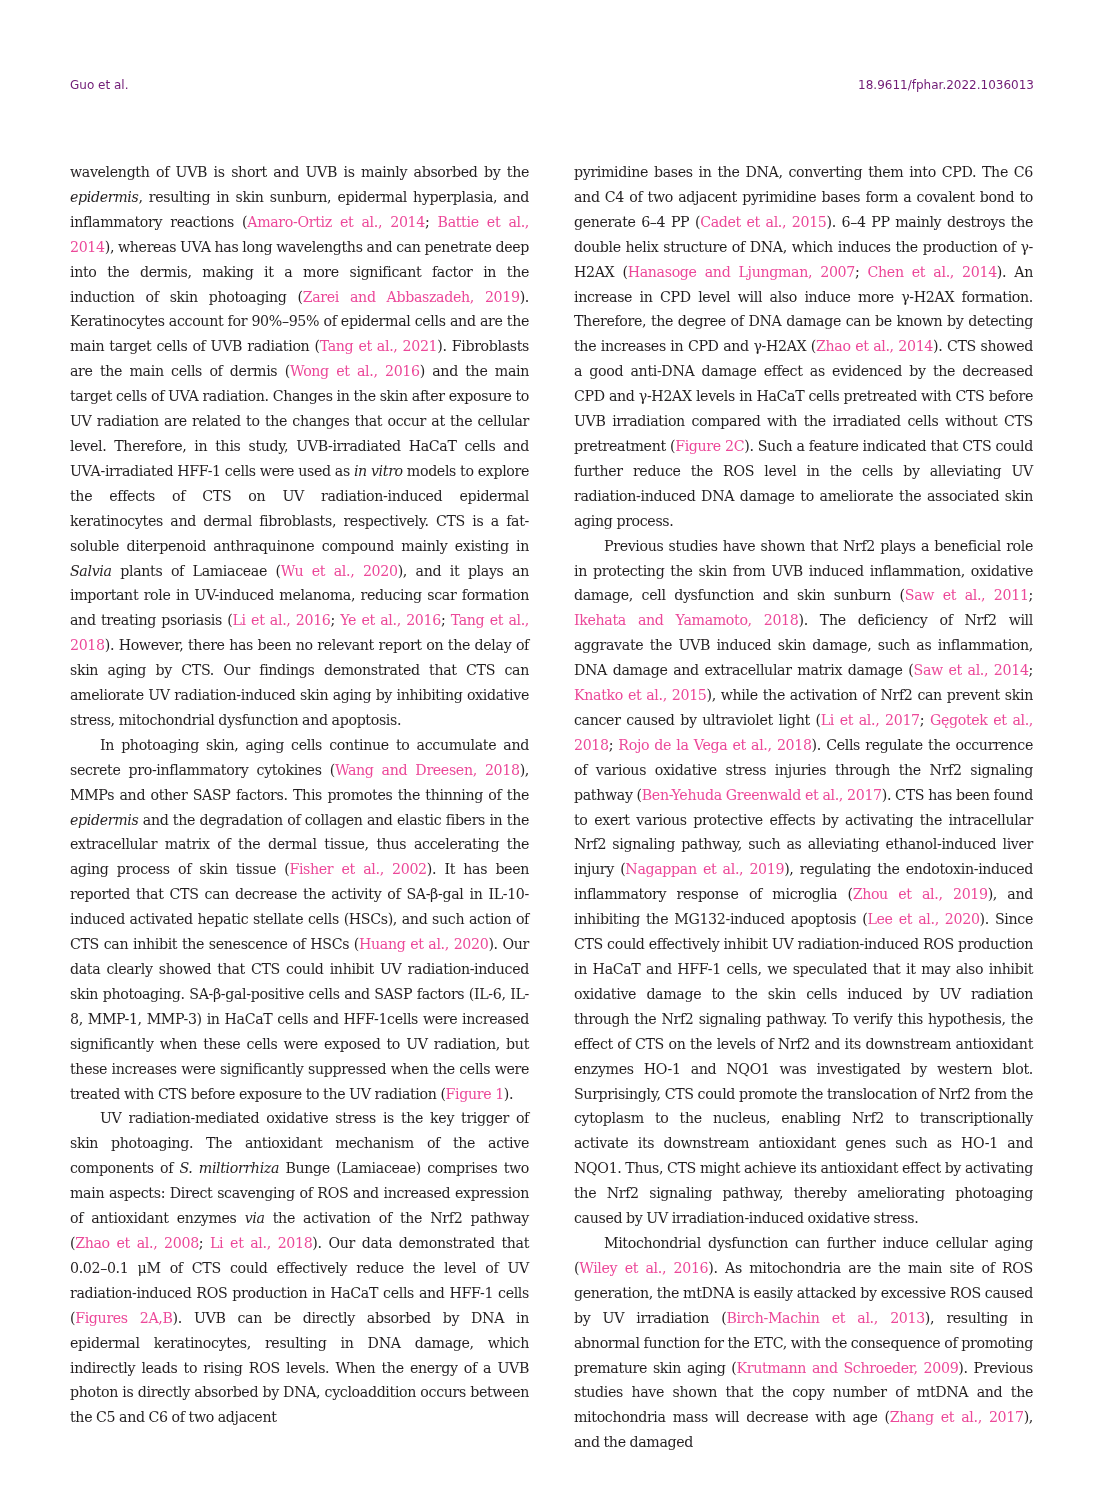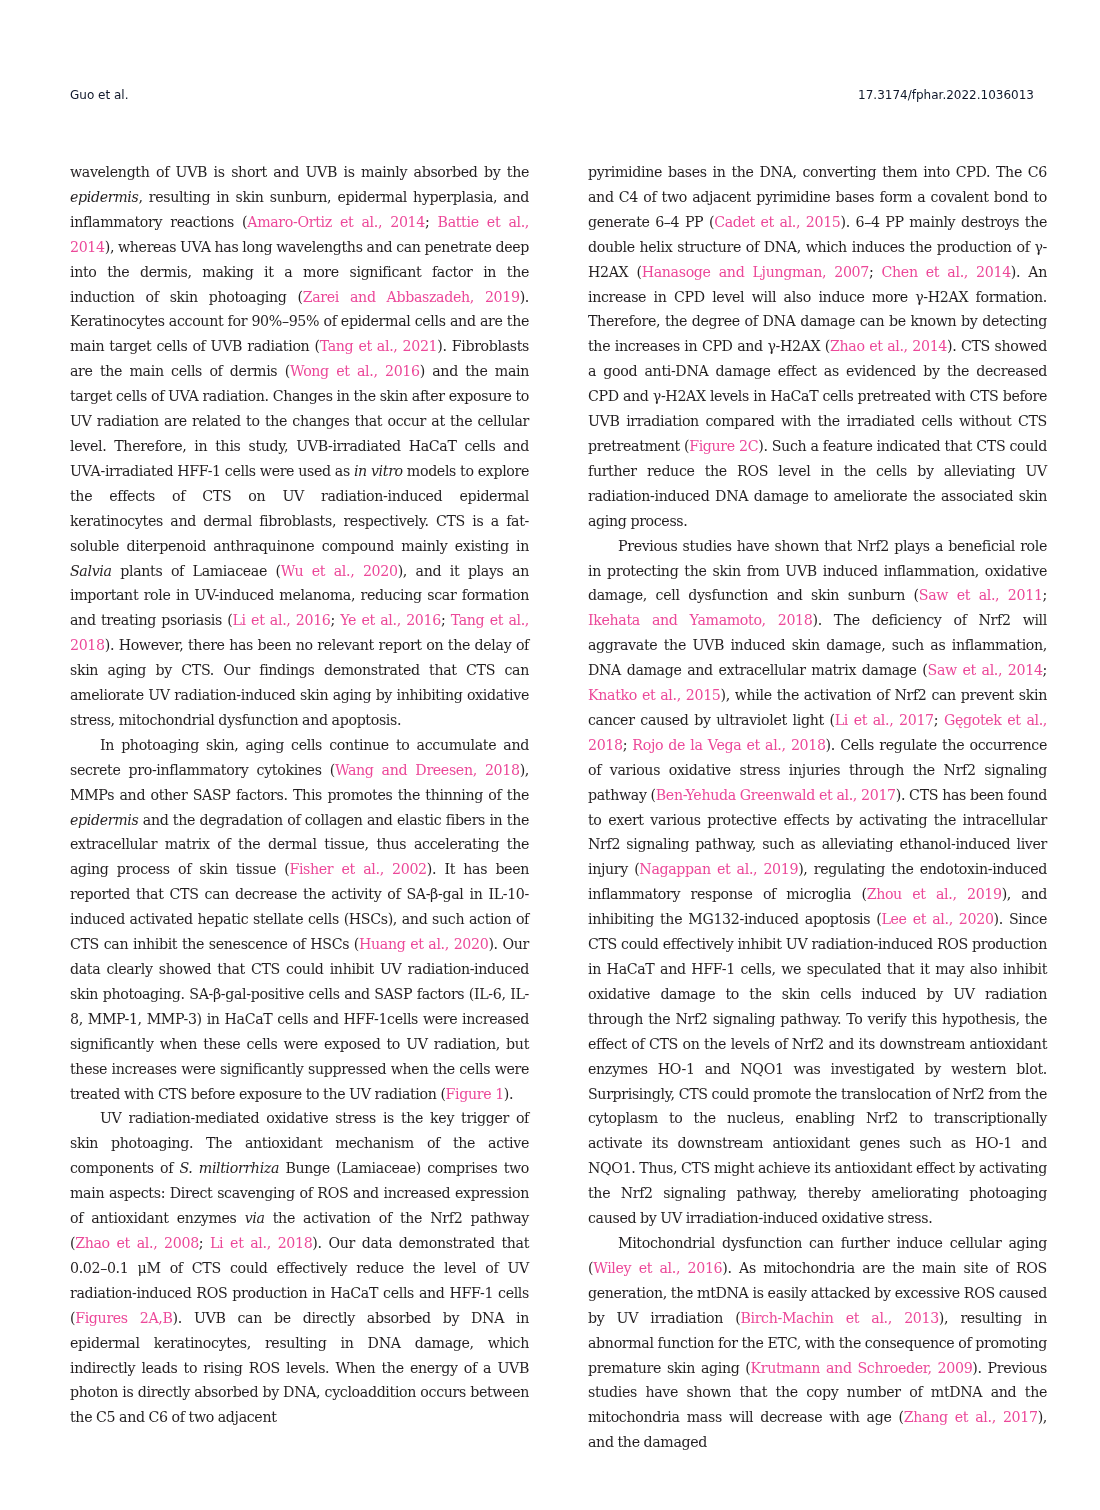--- a/index.html
+++ b/index.html
@@ -1,48 +1,48 @@
 <!DOCTYPE html>
 <html><head>
 <meta charset="utf-8">
 <style>
   html, body { margin: 0; padding: 0; background: #ffffff; }
   body { width: 1100px; height: 1510px; position: relative; overflow: hidden; }
   .header {
-    position: absolute; top: 88px; left: 70px; right: 66px;
+    position: absolute; top: 78px; left: 70px; right: 66px;
     height: 20px;
     font-family: "DejaVu Sans", sans-serif;
-    font-size: 12px; color: #0f172a;
+    font-size: 12px; color: #701a75;
   }
   .header .left { position: absolute; left: 0; top: 0; }
   .header .right { position: absolute; right: 0; top: 0; }
   .col {
     position: absolute; top: 160px;
     width: 459px;
     font-family: "DejaVu Serif", serif;
     font-size: 14.2px;
     line-height: 24.9px;
     color: #231f20;
     text-align: justify;
     letter-spacing: -0.35px;
     word-spacing: -0.3px;
   }
   .col.left-col { left: 70px; }
-  .col.right-col { left: 588px; }
+  .col.right-col { left: 574px; }
   .col p { margin: 0; }
   .col p.indent { text-indent: 30px; }
   .ref { color: #ec4899; cursor: pointer; }
   em { font-style: italic; }
 </style>
 </head>
 <body>
 
 <div class="header">
   <span class="left">Guo et al.</span>
-  <span class="right">17.3174/fphar.2022.1036013</span>
+  <span class="right">18.9611/fphar.2022.1036013</span>
 </div>
 
 <div class="col left-col">
   <p><span>wavelength of UVB is short and UVB is mainly absorbed by the </span><em>epidermis</em><span>, resulting in skin sunburn, epidermal hyperplasia, and inflammatory reactions (</span><span class="ref">Amaro-Ortiz et al., 2014</span><span>; </span><span class="ref">Battie et al., 2014</span><span>), whereas UVA has long wavelengths and can penetrate deep into the dermis, making it a more significant factor in the induction of skin photoaging (</span><span class="ref">Zarei and Abbaszadeh, 2019</span><span>). Keratinocytes account for 90%–95% of epidermal cells and are the main target cells of UVB radiation (</span><span class="ref">Tang et al., 2021</span><span>). Fibroblasts are the main cells of dermis (</span><span class="ref">Wong et al., 2016</span><span>) and the main target cells of UVA radiation. Changes in the skin after exposure to UV radiation are related to the changes that occur at the cellular level. Therefore, in this study, UVB-irradiated HaCaT cells and UVA-irradiated HFF-1 cells were used as </span><em>in vitro</em><span> models to explore the effects of CTS on UV radiation-induced epidermal keratinocytes and dermal fibroblasts, respectively. CTS is a fat-soluble diterpenoid anthraquinone compound mainly existing in </span><em>Salvia</em><span> plants of Lamiaceae (</span><span class="ref">Wu et al., 2020</span><span>), and it plays an important role in UV-induced melanoma, reducing scar formation and treating psoriasis (</span><span class="ref">Li et al., 2016</span><span>; </span><span class="ref">Ye et al., 2016</span><span>; </span><span class="ref">Tang et al., 2018</span><span>). However, there has been no relevant report on the delay of skin aging by CTS. Our findings demonstrated that CTS can ameliorate UV radiation-induced skin aging by inhibiting oxidative stress, mitochondrial dysfunction and apoptosis.</span></p>
 
   <p class="indent"><span>In photoaging skin, aging cells continue to accumulate and secrete pro-inflammatory cytokines (</span><span class="ref">Wang and Dreesen, 2018</span><span>), MMPs and other SASP factors. This promotes the thinning of the </span><em>epidermis</em><span> and the degradation of collagen and elastic fibers in the extracellular matrix of the dermal tissue, thus accelerating the aging process of skin tissue (</span><span class="ref">Fisher et al., 2002</span><span>). It has been reported that CTS can decrease the activity of SA-β-gal in IL-10-induced activated hepatic stellate cells (HSCs), and such action of CTS can inhibit the senescence of HSCs (</span><span class="ref">Huang et al., 2020</span><span>). Our data clearly showed that CTS could inhibit UV radiation-induced skin photoaging. SA-β-gal-positive cells and SASP factors (IL-6, IL-8, MMP-1, MMP-3) in HaCaT cells and HFF-1cells were increased significantly when these cells were exposed to UV radiation, but these increases were significantly suppressed when the cells were treated with CTS before exposure to the UV radiation (</span><span class="ref">Figure 1</span><span>).</span></p>
 
   <p class="indent"><span>UV radiation-mediated oxidative stress is the key trigger of skin photoaging. The antioxidant mechanism of the active components of </span><em>S. miltiorrhiza</em><span> Bunge (Lamiaceae) comprises two main aspects: Direct scavenging of ROS and increased expression of antioxidant enzymes </span><em>via</em><span> the activation of the Nrf2 pathway (</span><span class="ref">Zhao et al., 2008</span><span>; </span><span class="ref">Li et al., 2018</span><span>). Our data demonstrated that 0.02–0.1 μM of CTS could effectively reduce the level of UV radiation-induced ROS production in HaCaT cells and HFF-1 cells (</span><span class="ref">Figures 2A,B</span><span>). UVB can be directly absorbed by DNA in epidermal keratinocytes, resulting in DNA damage, which indirectly leads to rising ROS levels. When the energy of a UVB photon is directly absorbed by DNA, cycloaddition occurs between the C5 and C6 of two adjacent</span></p>
 </div>
 

